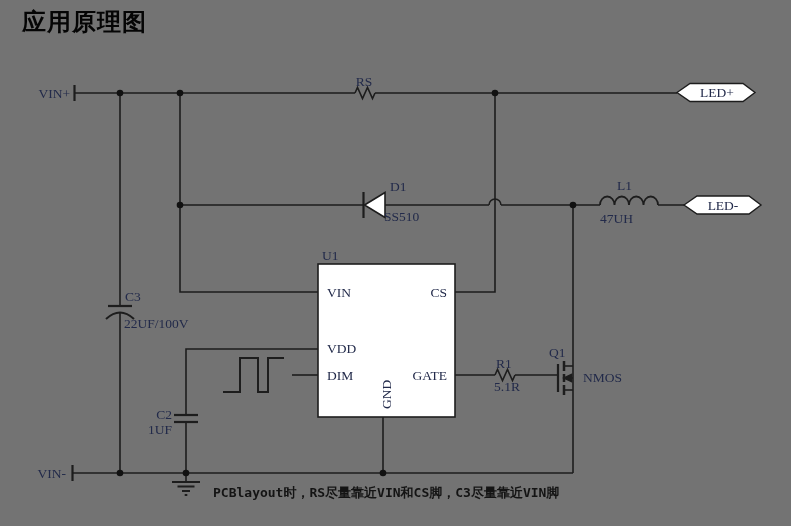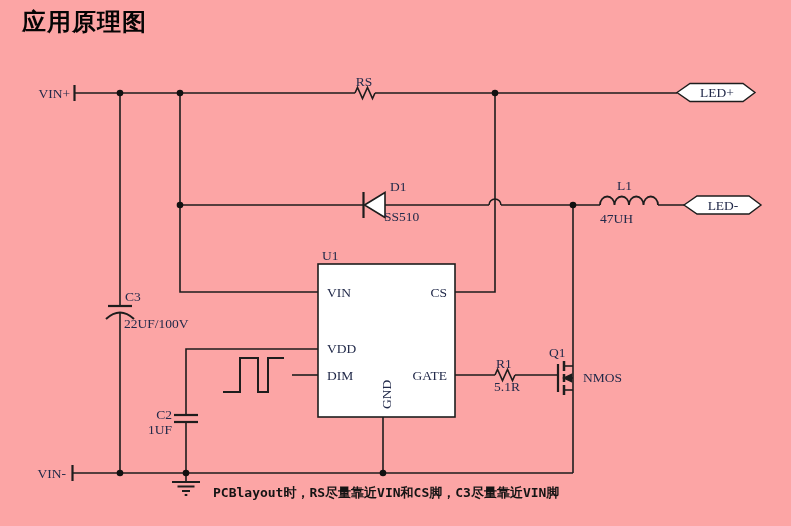--- a/index.html
+++ b/index.html
@@ -8,21 +8,21 @@
     background: #ffffff;
     width: 791px;
     height: 526px;
     overflow: hidden;
     font-family: "Liberation Serif", serif;
   }
   .page {
     position: relative;
     width: 791px;
     height: 526px;
-    background: #fca5a5;
+    background: #737373;
   }
   .title {
     position: absolute;
     left: 22px;
     top: 6px;
     font-family: "Liberation Serif", serif;
     font-weight: bold;
     font-size: 24px;
     color: #050505;
     letter-spacing: 1px;

